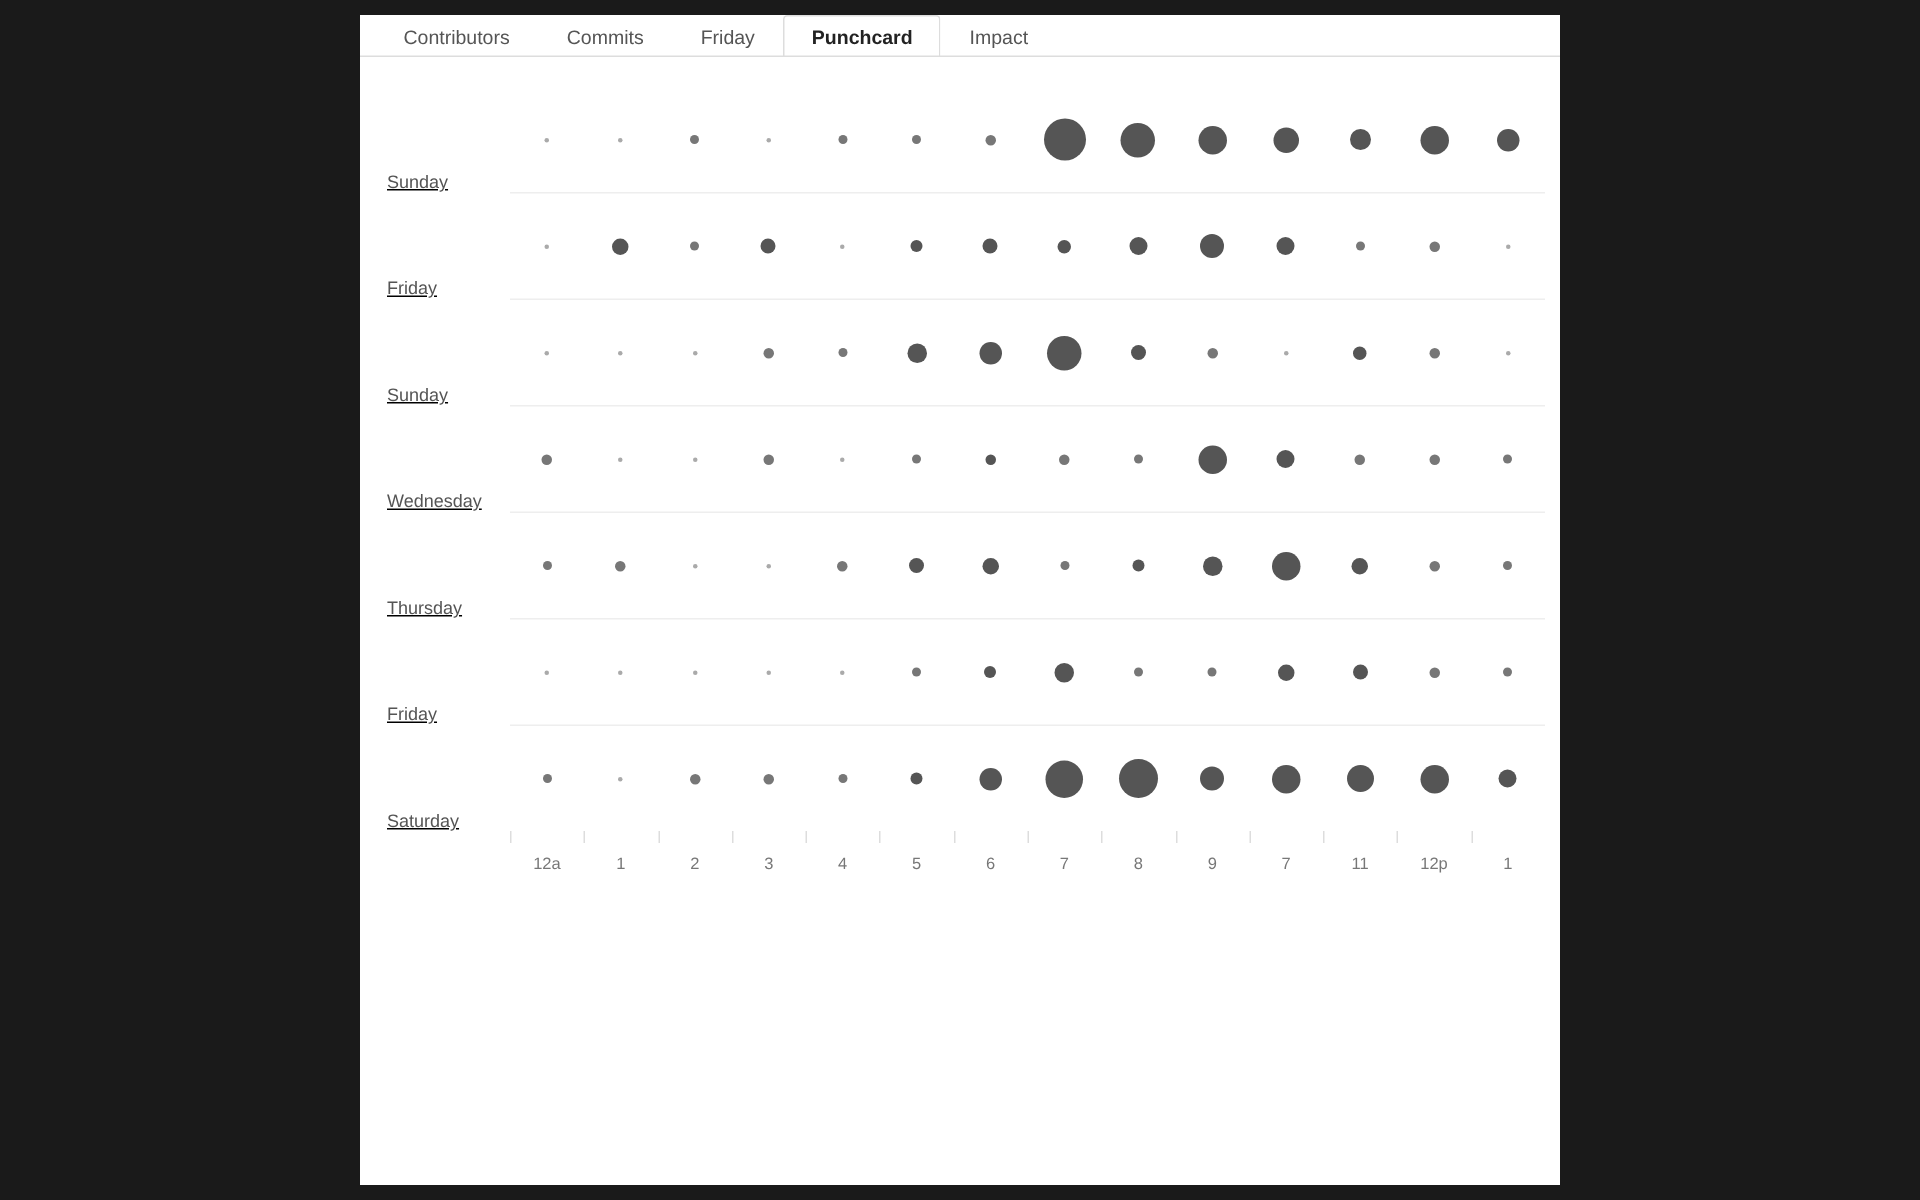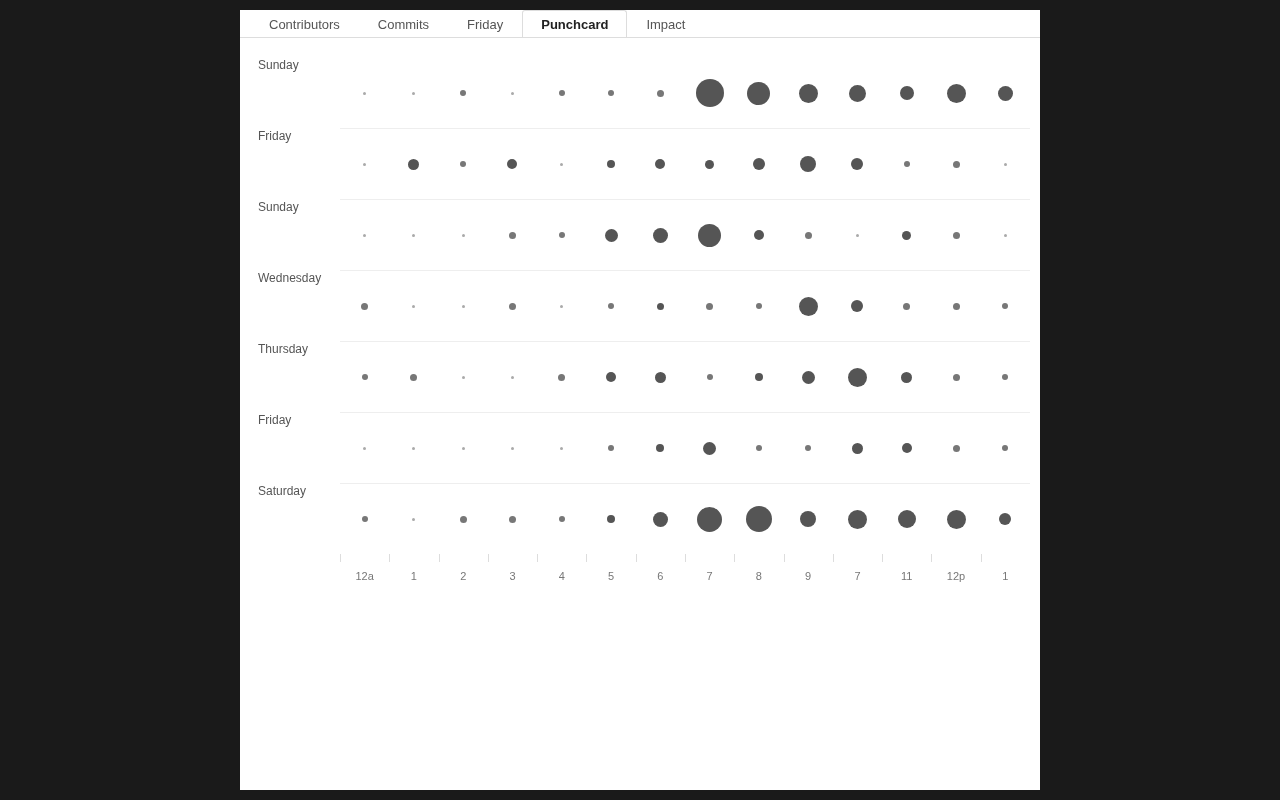--- a/index.html
+++ b/index.html
@@ -41,23 +41,24 @@
     }
     .chart-area {
       padding: 20px 10px 30px 10px;
     }
     .punchcard-grid {
       position: relative;
       width: 100%;
     }
     .row {
       display: flex;
-      align-items: flex-start;
+      align-items: flex-end;
       height: 70px;
       position: relative;
+      text-decoration: underline;
     }
     .row-label {
       width: 90px;
       font-size: 12px;
       color: #555;
       flex-shrink: 0;
       padding-left: 8px;
     }
     .row-dots {
       display: flex;

